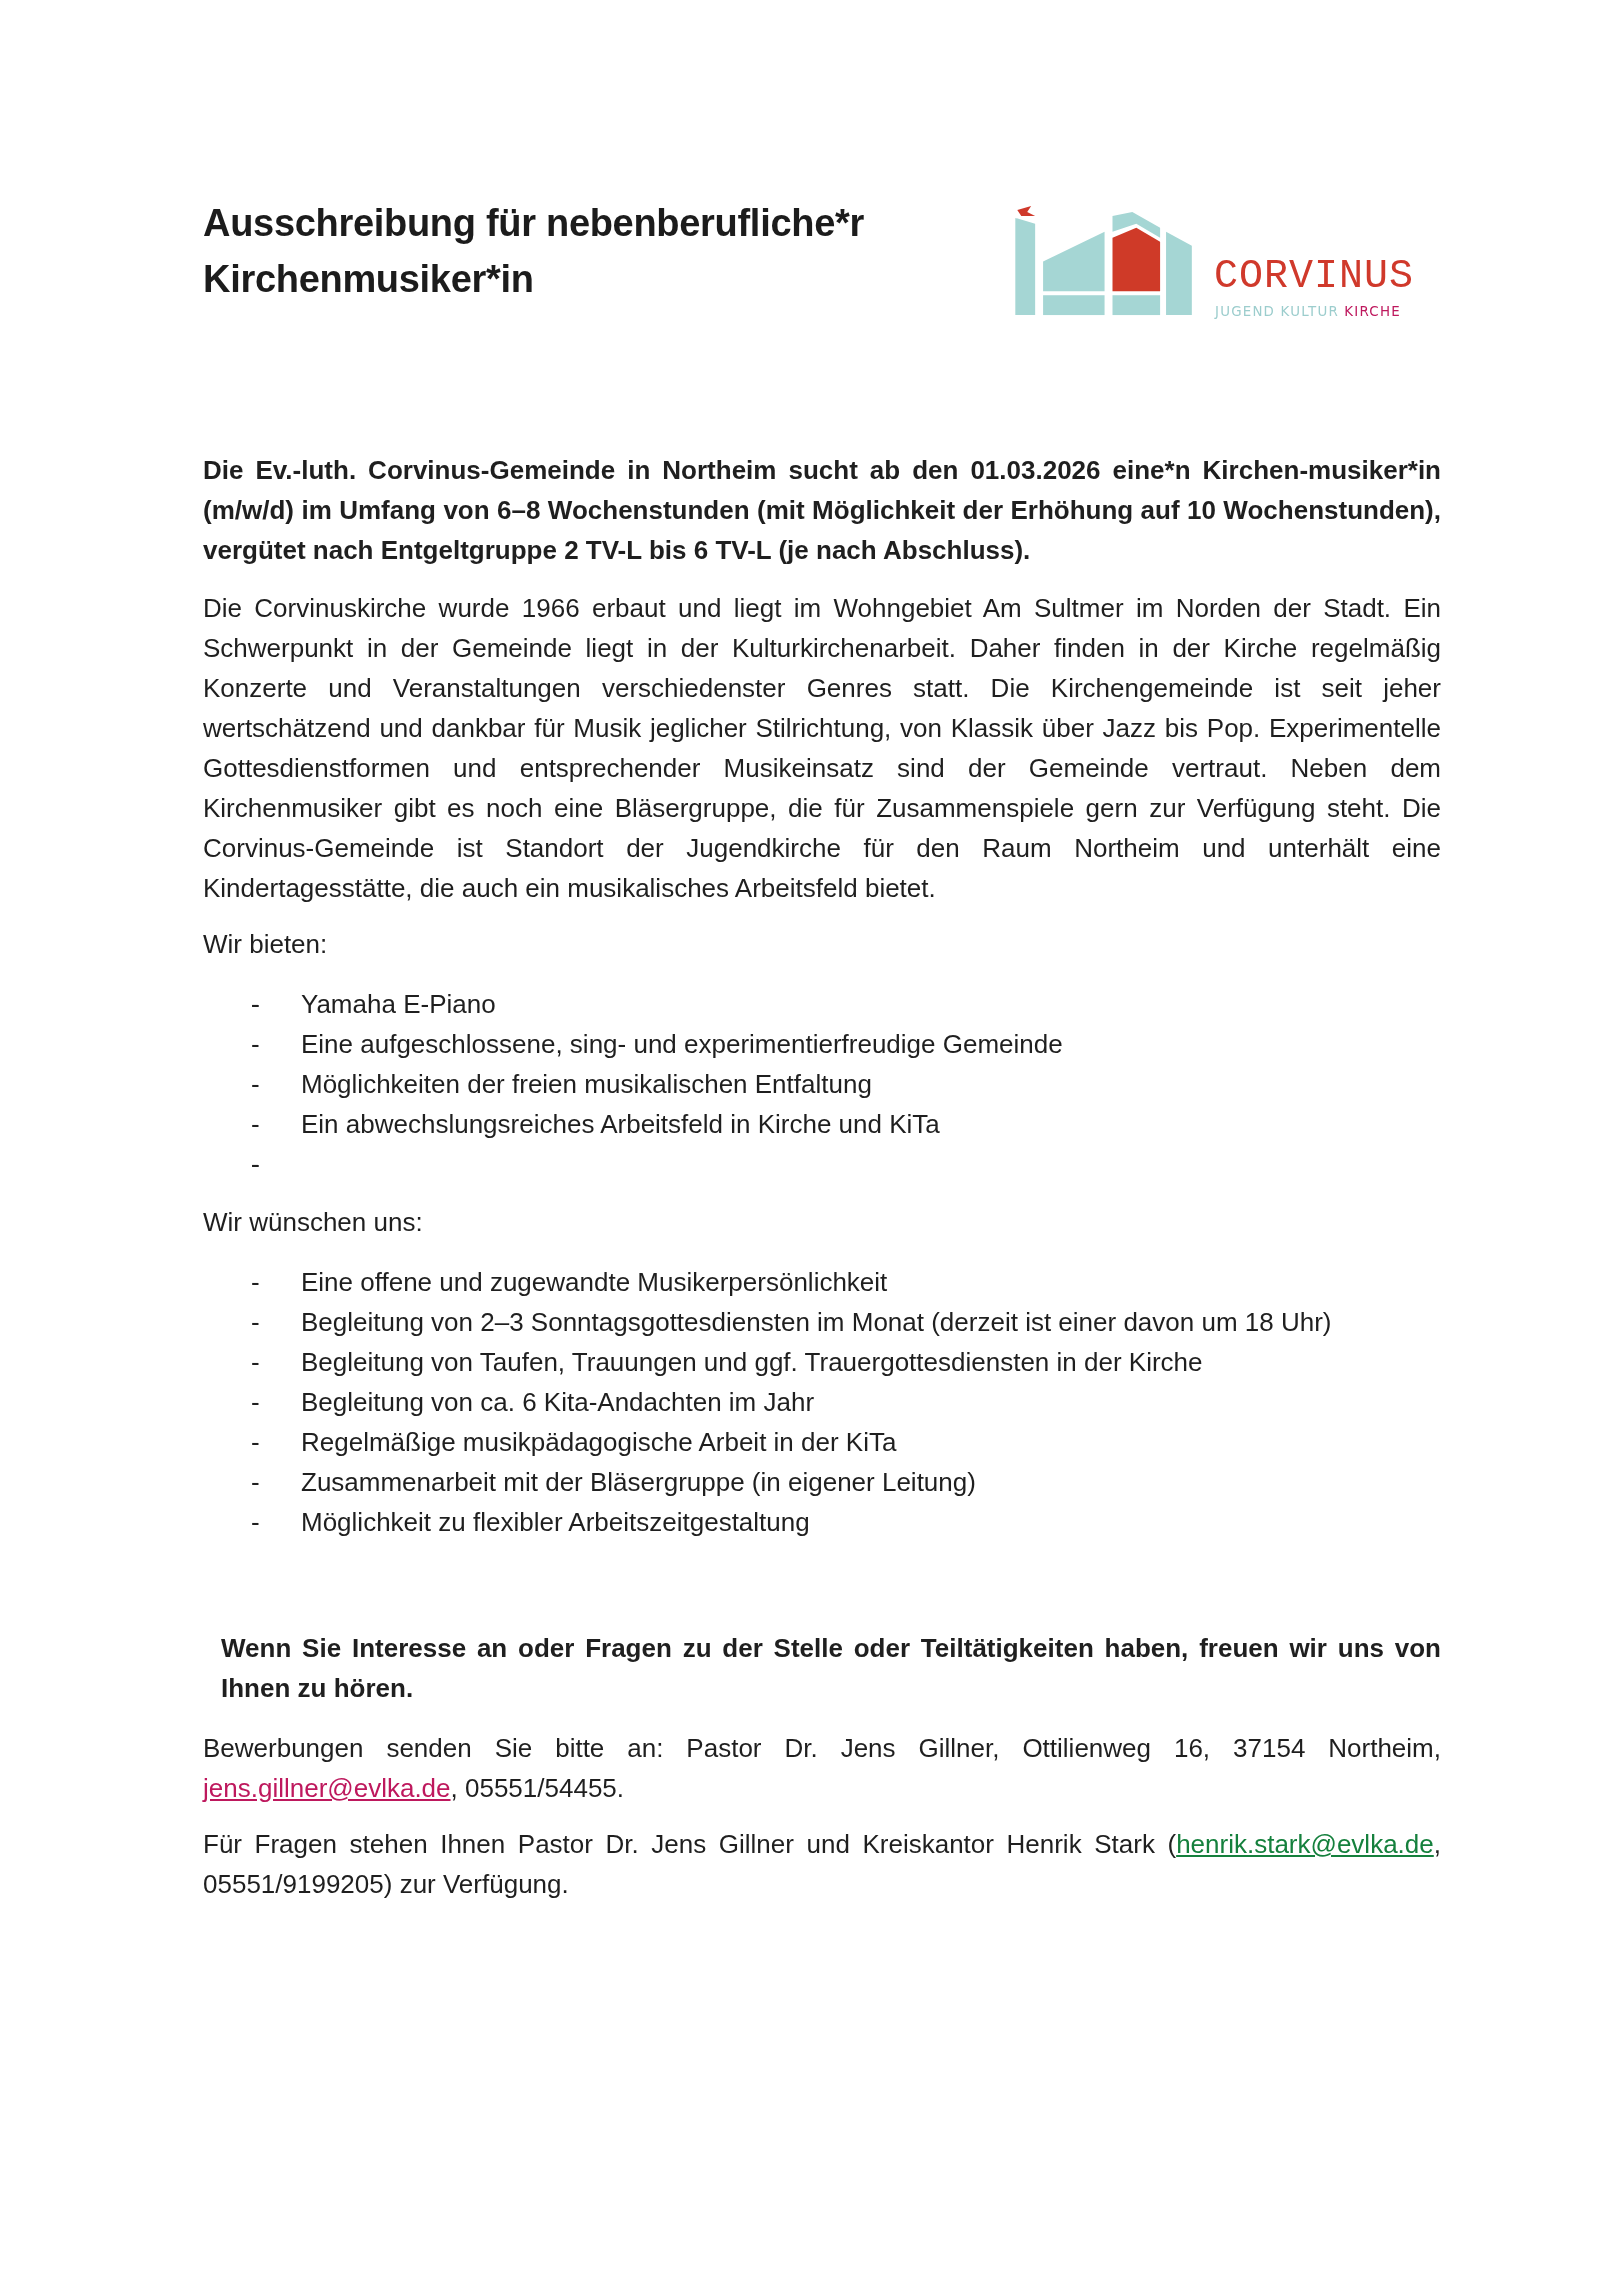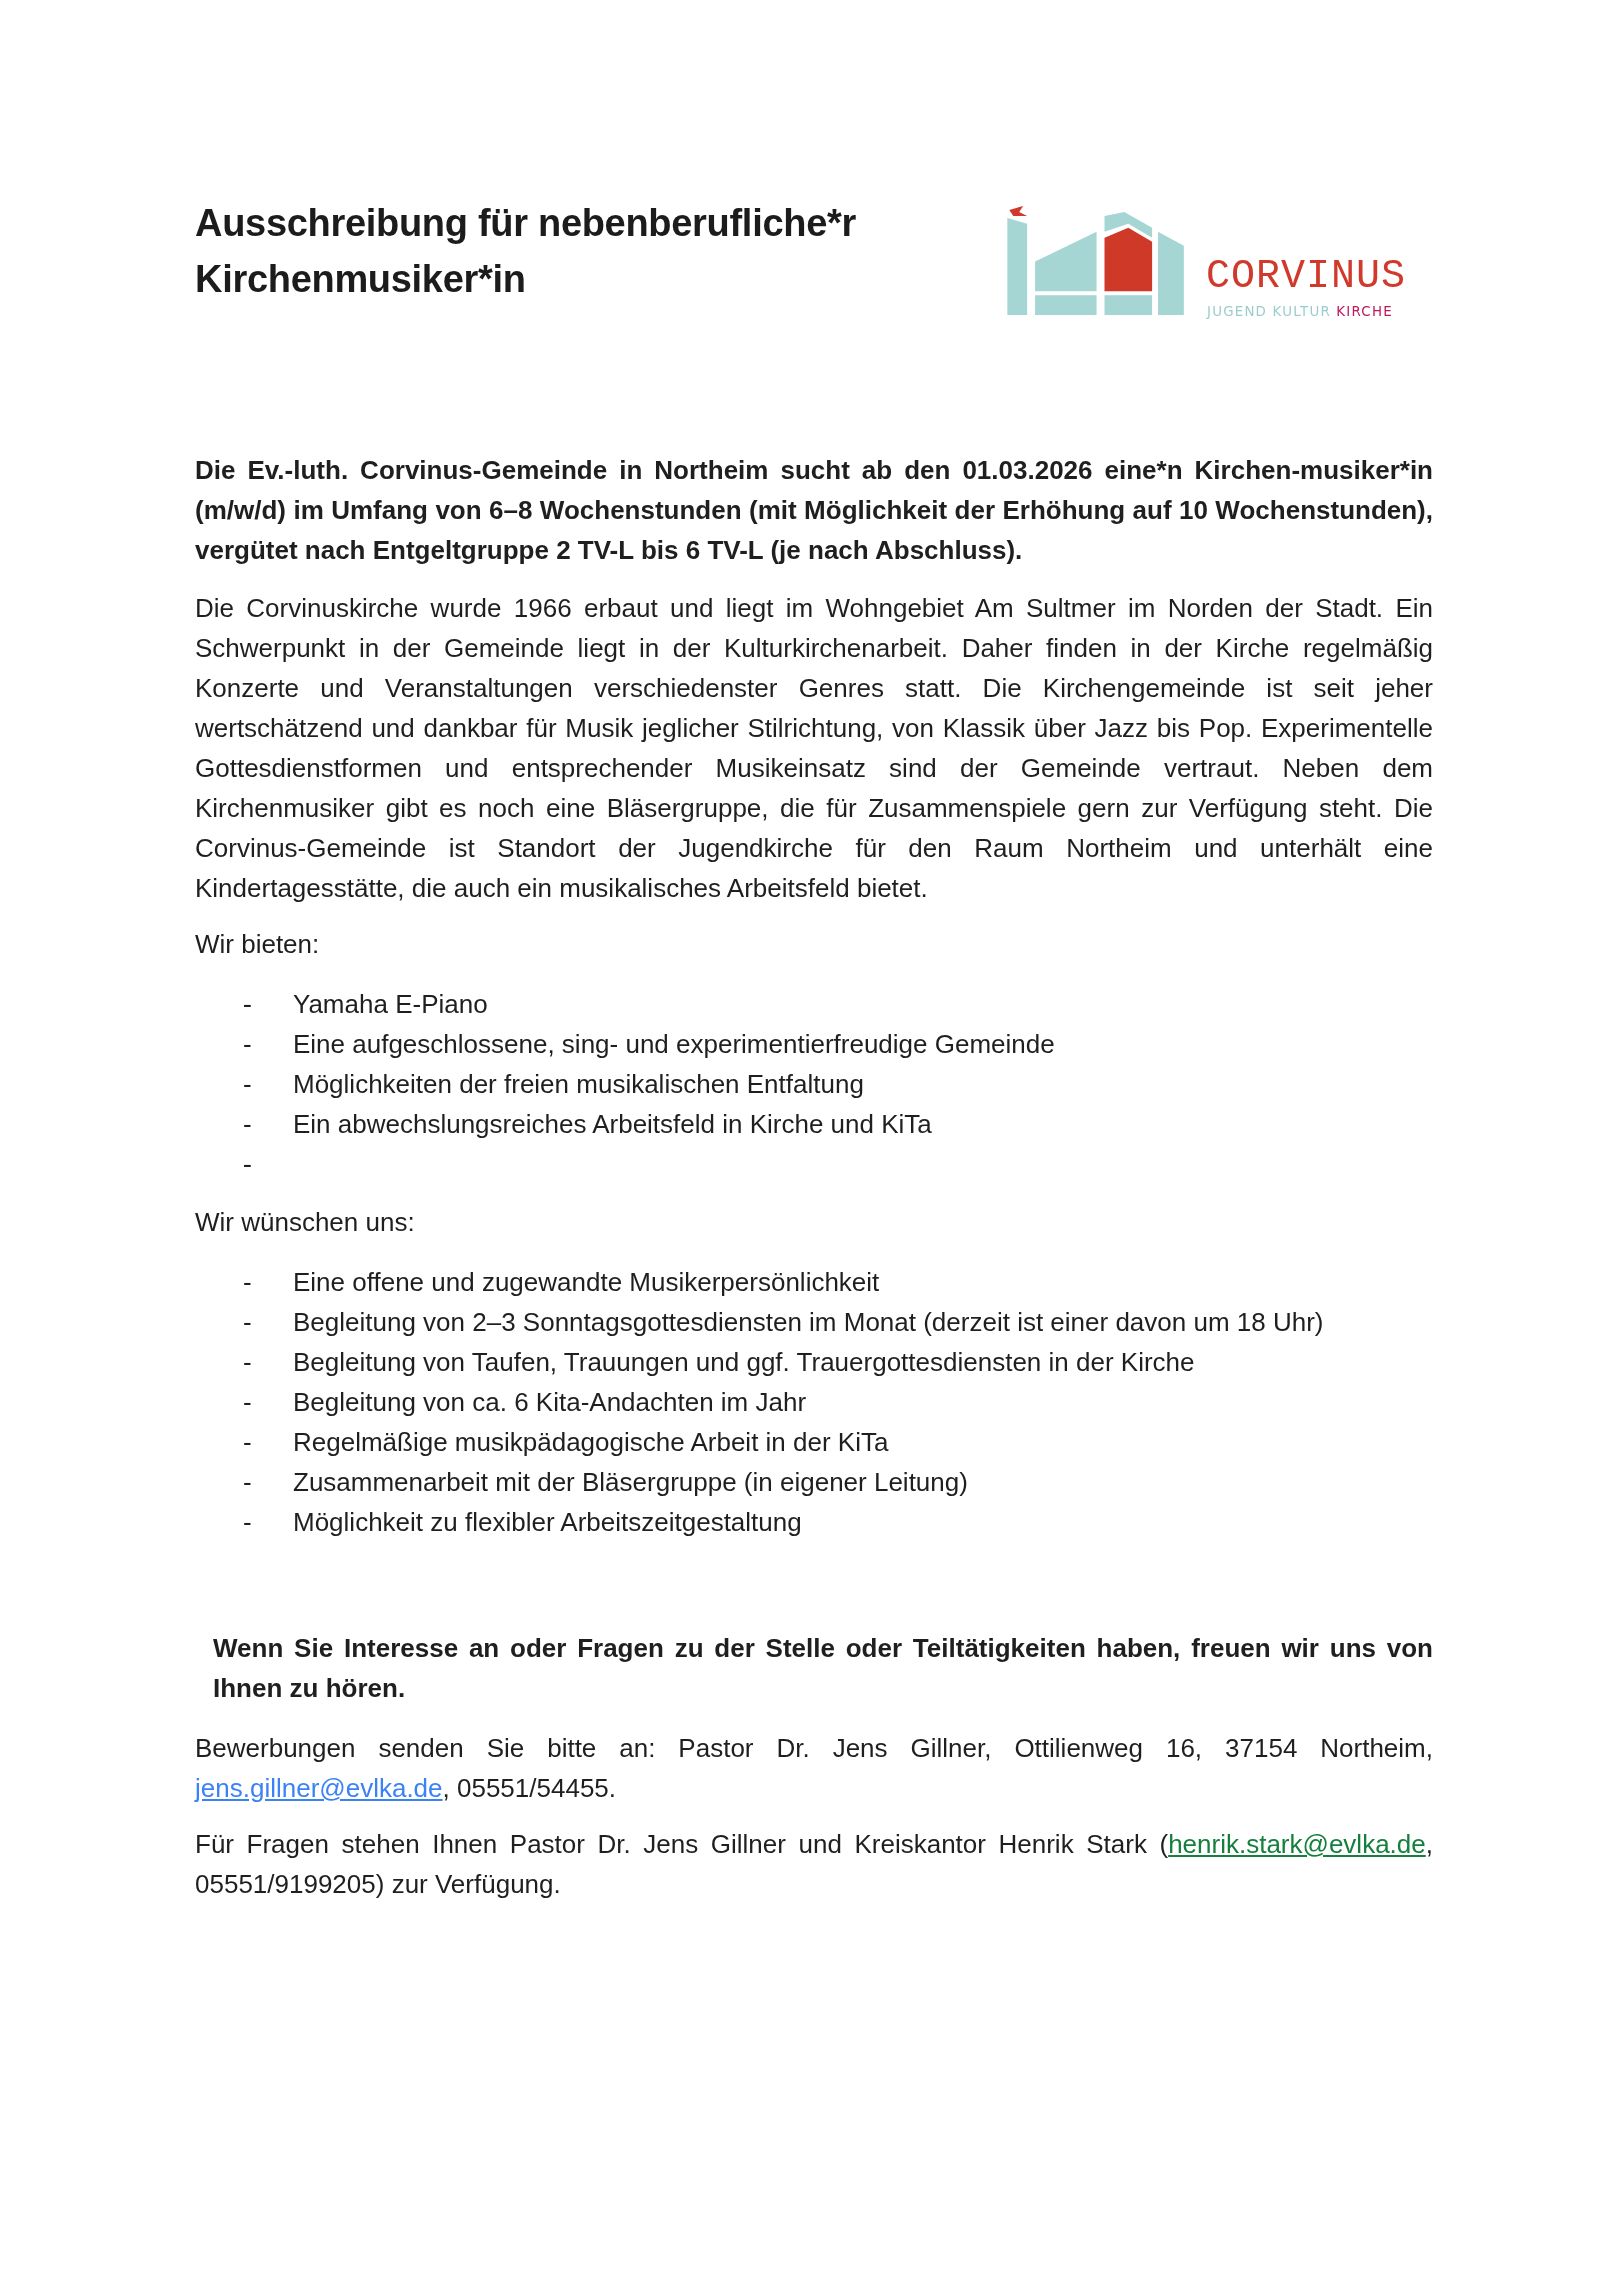--- a/index.html
+++ b/index.html
@@ -1,35 +1,35 @@
 <!DOCTYPE html>
 <html><head>
 <meta charset="utf-8">
 <style>
   html, body { margin: 0; padding: 0; background: #ffffff; }
   body { width: 1618px; height: 2289px; position: relative; overflow: hidden;
          font-family: "Liberation Sans", "DejaVu Sans", sans-serif; color: #1f1f1f; }
-  .page { position: absolute; left: 0; top: 0; width: 1358px; height: 2289px; }
+  .page { position: absolute; left: 8px; top: 0; width: 1358px; height: 2289px; }
   .title { position: absolute; left: 195px; top: 195px; width: 776px;
            font-size: 38px; font-weight: bold; line-height: 56px; color: #1c1c1c; letter-spacing: -0.3px; }
   .logo { position: absolute; left: 1005px; top: 204px; width: 418px; height: 119px; }
   .logo-word { position: absolute; left: 201px; top: 50px; font-size: 40px; color: #d0392b;
                font-family: Liberation Mono, monospace; letter-spacing: 1px; font-weight: normal; }
   .logo-sub { position: absolute; left: 202px; top: 100px; font-size: 13.4px; letter-spacing: 1.2px;
               color: #9ccdcd; font-family: "DejaVu Sans", sans-serif; white-space: nowrap; }
   .logo-sub .accent { color: #be185d; }
   .content { position: absolute; left: 195px; top: 450px; width: 1238px; font-size: 26px; line-height: 40px; }
   .lead { font-weight: bold; text-align: justify; margin: 0 0 18px 0; }
   .para { text-align: justify; margin: 0 0 16px 0; }
   .label { margin: 0 0 20px 0; }
   ul.dash { list-style: none; margin: 0 0 18px 0; padding: 0; }
   ul.dash li { position: relative; padding-left: 98px; }
   ul.dash li .bullet { position: absolute; left: 48px; top: 0; }
   .closing { font-weight: bold; margin: 0 0 20px 18px; text-align: justify; }
-  a.mail { color: #3b82f6; text-decoration: underline; }
+  a.mail { color: #be185d; text-decoration: underline; }
   a.mail.dark { color: #15803d; }
   .spacer-lg { height: 68px; }
 </style>
 </head>
 <body>
 
 <div class="page">
 
   <h1 class="title" style="margin:0;">
     <span>Ausschreibung für nebenberufliche*r</span><br>

